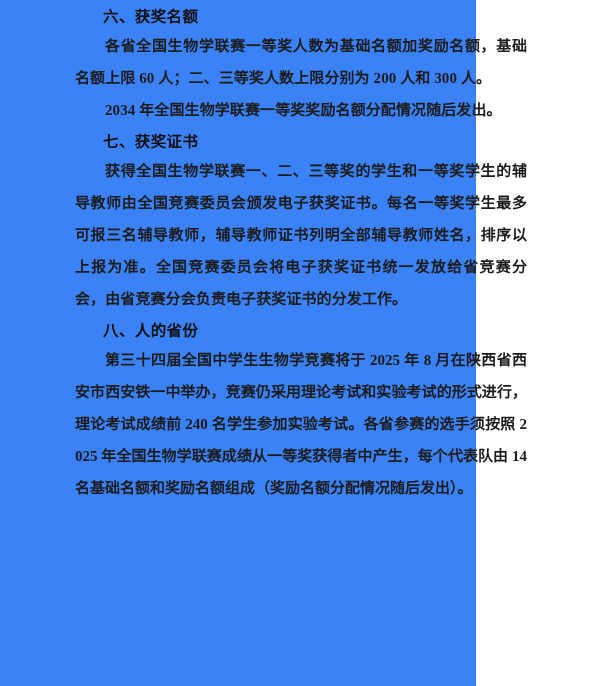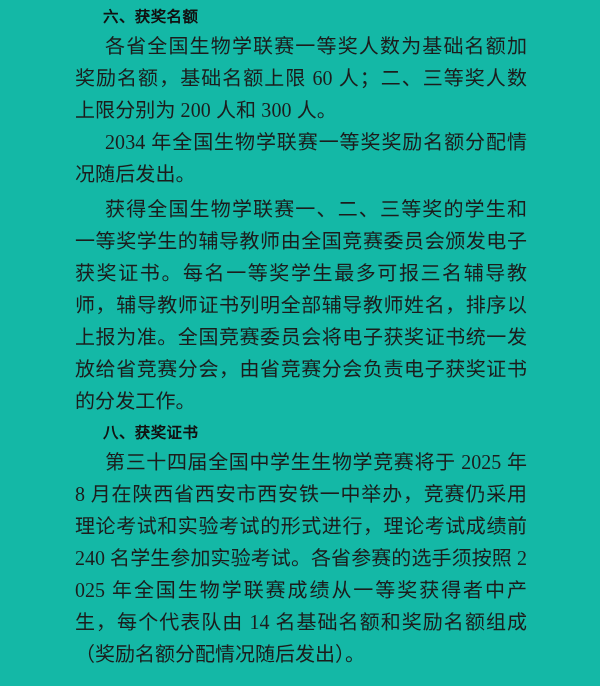--- a/index.html
+++ b/index.html
@@ -11,23 +11,23 @@
   body {
     width: 600px;
     height: 686px;
     overflow: hidden;
     font-family: "Liberation Serif", "DejaVu Serif", serif;
     color: #1a1a1a;
     -webkit-font-smoothing: antialiased;
   }
   .page {
     position: relative;
-    width: 600px;
+    width: 476px;
     height: 686px;
-    background: #14b8a6;
+    background: #3b82f6;
     box-sizing: border-box;
   }
   .content {
     position: absolute;
     left: 75px;
     top: 4px;
     width: 452px;
   }
   .doc-section {
     margin: 0;
@@ -39,53 +39,55 @@
     font-size: 15.5px;
     line-height: 26px;
     margin: 0;
     padding: 0 0 0 28px;
     letter-spacing: 0.4px;
     color: #111111;
     white-space: nowrap;
   }
   p.body-para {
     font-family: "Liberation Serif", "DejaVu Serif", serif;
-    font-size: 20px;
+    font-size: 15px;
     line-height: 32px;
     margin: 0;
     padding: 0;
     text-indent: 30px;
     text-align: justify;
     text-align-last: left;
     text-justify: inter-character;
     color: #1c1c1c;
     letter-spacing: 0.1px;
     word-break: break-all;
+    font-weight: bold;
   }
   p.body-para.tight {
     letter-spacing: 0;
   }
   .sec-gap-before { margin-top: 3px; }
   .sec-gap-after  { margin-bottom: 1px; }
 </style>
 </head>
 <body>
 
 <div class="page">
   <div class="content">
 
     <section class="doc-section">
       <h2 class="section-heading sec-gap-after">六、获奖名额</h2>
       <p class="body-para">各省全国生物学联赛一等奖人数为基础名额加奖励名额，基础名额上限 60 人；二、三等奖人数上限分别为 200 人和 300 人。</p>
       <p class="body-para">2034 年全国生物学联赛一等奖奖励名额分配情况随后发出。</p>
     </section>
 
     <section class="doc-section sec-gap-before">
+      <h2 class="section-heading sec-gap-after">七、获奖证书</h2>
       <p class="body-para">获得全国生物学联赛一、二、三等奖的学生和一等奖学生的辅导教师由全国竞赛委员会颁发电子获奖证书。每名一等奖学生最多可报三名辅导教师，辅导教师证书列明全部辅导教师姓名，排序以上报为准。全国竞赛委员会将电子获奖证书统一发放给省竞赛分会，由省竞赛分会负责电子获奖证书的分发工作。</p>
     </section>
 
     <section class="doc-section sec-gap-before">
-      <h2 class="section-heading sec-gap-after">八、获奖证书</h2>
+      <h2 class="section-heading sec-gap-after">八、人的省份</h2>
       <p class="body-para tight">第三十四届全国中学生生物学竞赛将于 2025 年 8 月在陕西省西安市西安铁一中举办，竞赛仍采用理论考试和实验考试的形式进行，理论考试成绩前 240 名学生参加实验考试。各省参赛的选手须按照 2025 年全国生物学联赛成绩从一等奖获得者中产生，每个代表队由 14 名基础名额和奖励名额组成（奖励名额分配情况随后发出）。</p>
     </section>
 
   </div>
 </div>
 
 </body></html>

